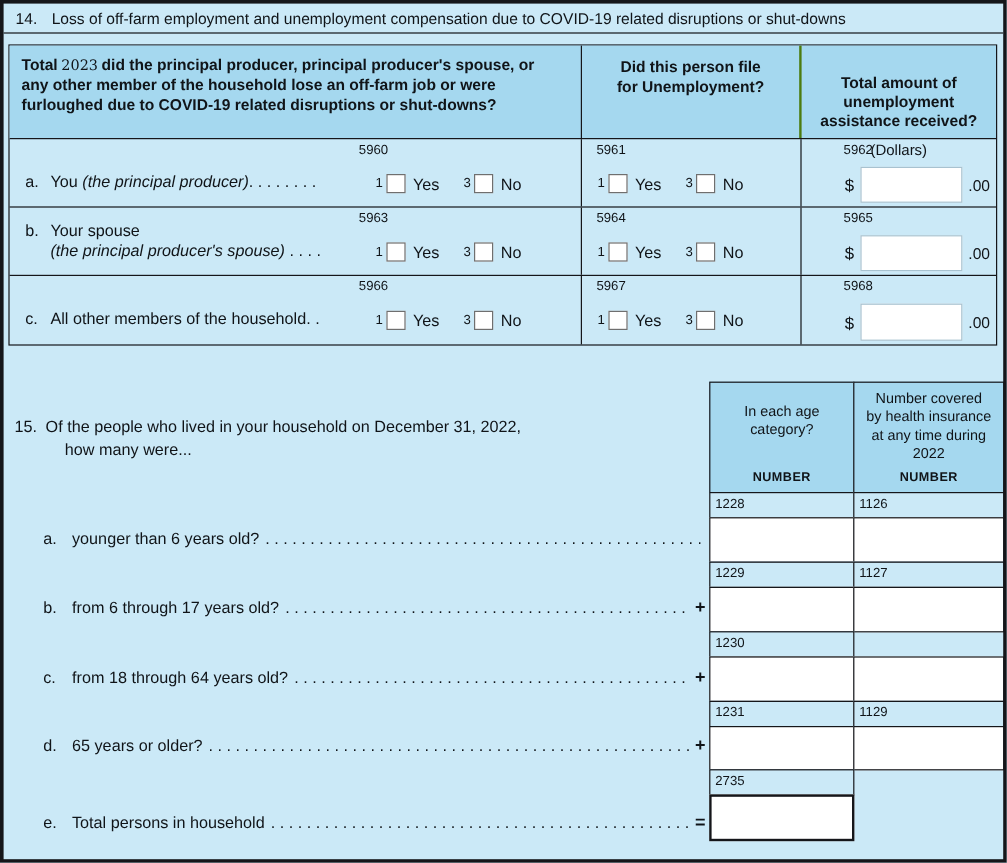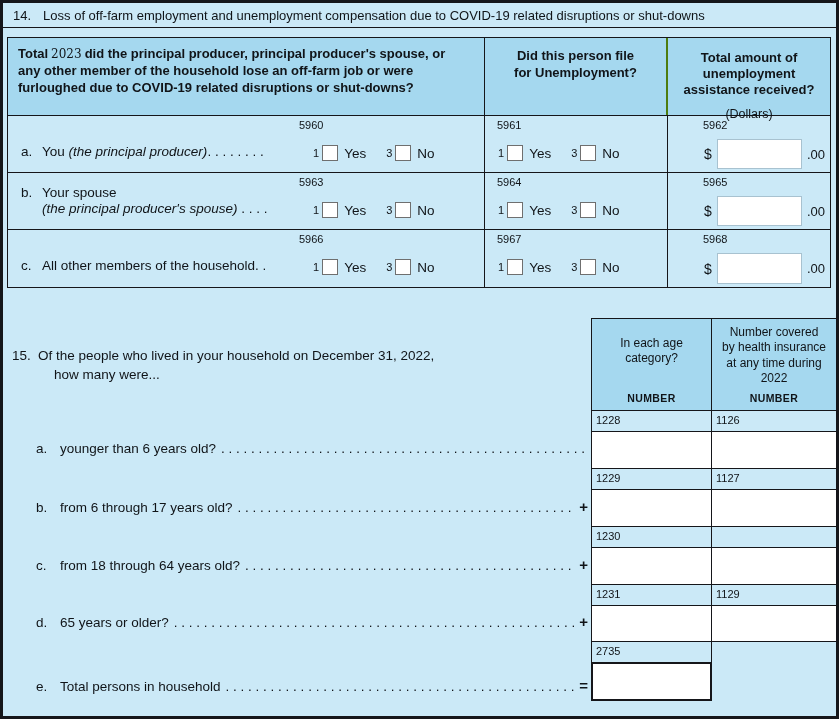--- a/index.html
+++ b/index.html
@@ -11,21 +11,21 @@
   
   .title-bar { position: absolute; left: 3px; top: 3px; width: 833px; height: 25px; border-bottom: 1px solid #15161a; display: flex; align-items: center; padding-left: 10px; font-size: 13px; }
   .title-bar .q-num { margin-right: 12px; }
 
   
   .q14-table { position: absolute; left: 7px; top: 37px; width: 824px; border: 1px solid #15161a; }
   .q14-header { display: flex; height: 78px; background: #a5d8ef; border-bottom: 1px solid #15161a; }
   .hc { font-weight: bold; font-size: 13px; }
   .hc1 { width: 477px; border-right: 1px solid #15161a; padding: 8px 14px 0 10px; line-height: 1.3; }
   .hc2 { width: 183px; border-right: 2px solid #4d7c0f; text-align: center; padding-top: 10px; line-height: 1.3; }
-  .hc3 { flex: 1; text-align: center; padding-top: 12px; line-height: 1.22; }
+  .hc3 { flex: 1; text-align: center; padding-top: 23px; line-height: 1.22; }
   .dollars-note { font-weight: normal; font-size: 12.5px; margin-top: 9px; }
   .year { font-family: "DejaVu Serif", serif; font-weight: normal; font-size: 12px; margin: 0 3px; }
 
   .q14-row { display: flex; height: 57px; border-bottom: 1px solid #15161a; }
   .q14-row:last-child { border-bottom: none; }
   .rc { position: relative; }
   .rc1 { width: 477px; border-right: 1px solid #15161a; }
   .rc2 { width: 183px; border-right: 1px solid #15161a; }
   .rc3 { flex: 1; margin-left: 28px; }
   .code { position: absolute; font-size: 11px; top: 3px; }

